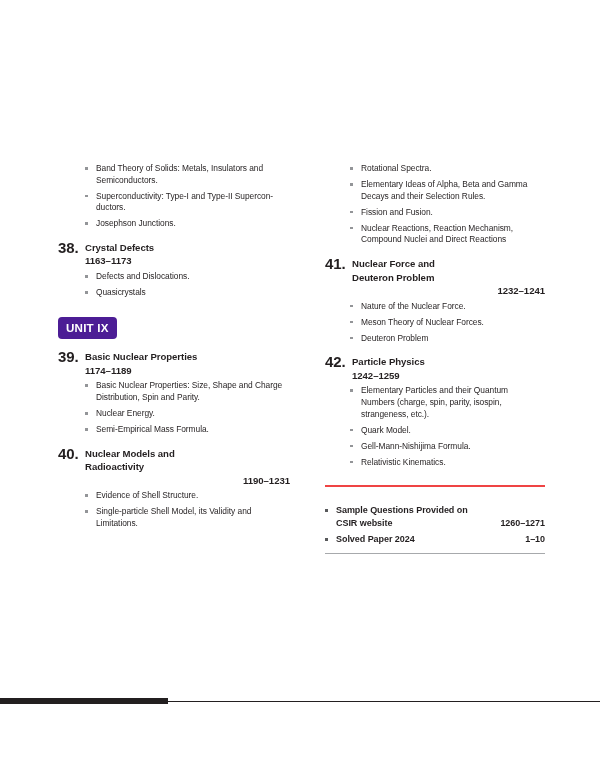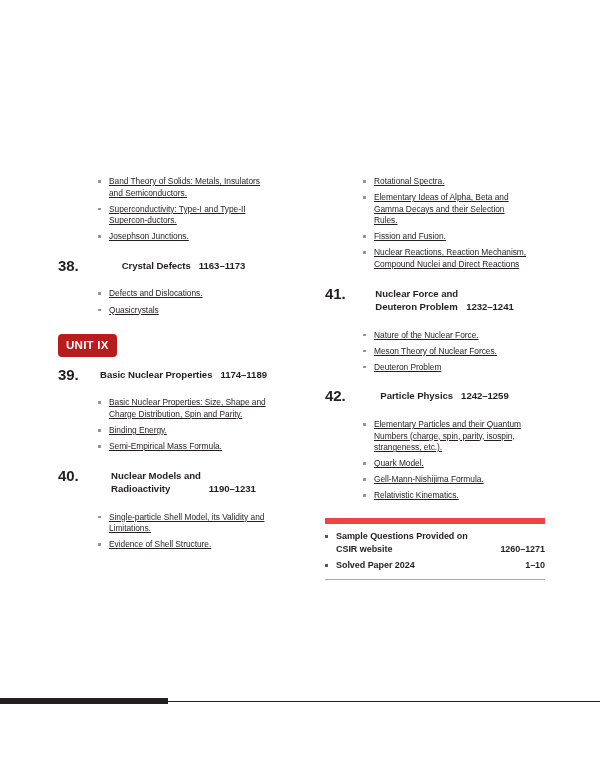--- a/index.html
+++ b/index.html
@@ -60,23 +60,24 @@
     font-weight: bold;
     font-size: 15px;
     line-height: 13.5px;
     width: 19px;
     flex: 0 0 19px;
     letter-spacing: -0.1px;
   }
   .entry-body {
     flex: 1 1 auto;
     display: flex;
-    flex-direction: row;
-    justify-content: center;
+    flex-direction: column;
+    justify-content: space-between;
     align-items: flex-start;
+    margin-left: 8px;
   }
   .entry-title {
     font-weight: bold;
     font-size: 9.6px;
     line-height: 13.5px;
     letter-spacing: -0.05px;
     padding-right: 8px;
   }
   .entry-pages {
     font-weight: bold;
@@ -89,23 +90,22 @@
   .entry-title .line2 {
     display: block;
   }
   .pages-bottom {
     align-self: flex-end;
   }
 
   
   ul.topics {
     list-style: none;
-    margin: 16px;
+    margin: 3px;
     padding: 0 0 0 24px;
-    text-decoration: underline;
   }
   ul.topics li {
     position: relative;
     font-size: 8.4px;
     line-height: 11.6px;
     letter-spacing: -0.04px;
     margin-bottom: 4.5px;
     padding-left: 11px;
   }
   ul.topics li:before {
@@ -123,36 +123,36 @@
     padding-left: 22px;
   }
 
   
   .unit-badge-wrap {
     margin-top: 18px;
     margin-bottom: 6px;
   }
   .unit-badge {
     display: inline-block;
-    background: #b91c1c;
+    background: #4c1d95;
     color: #ffffff;
     font-weight: bold;
     font-size: 11.6px;
     line-height: 11.6px;
     letter-spacing: 0.2px;
     padding: 5px 8px 6px 8px;
     border-radius: 4px;
   }
 
   
   .appendix {
-    margin-top: 10px;
-    border-top: 6px solid #ef4444;
+    margin-top: 17px;
+    border-top: 2px solid #ef4444;
     border-bottom: 1px solid #a7a9ac;
-    padding-top: 6px;
+    padding-top: 17px;
     padding-bottom: 6px;
   }
   ul.appendix-list {
     list-style: none;
     margin: 0;
     padding: 0;
   }
   ul.appendix-list li {
     position: relative;
     padding-left: 11px;
@@ -240,37 +240,37 @@
 
       <div class="entry">
         <div class="entry-num">39.</div>
         <div class="entry-body">
           <div class="entry-title">Basic Nuclear Properties</div>
           <div class="entry-pages">1174–1189</div>
         </div>
       </div>
       <ul class="topics">
         <li>Basic Nuclear Properties: Size, Shape and Charge Distribution, Spin and Parity.</li>
-        <li>Binding Energy.</li>
+        <li>Nuclear Energy.</li>
         <li>Semi-Empirical Mass Formula.</li>
       </ul>
 
       <div class="entry">
         <div class="entry-num">40.</div>
         <div class="entry-body">
           <div class="entry-title">
             <span class="line1">Nuclear Models and</span>
             <span class="line2">Radioactivity</span>
           </div>
           <div class="entry-pages pages-bottom">1190–1231</div>
         </div>
       </div>
       <ul class="topics">
+        <li>Evidence of Shell Structure.</li>
         <li>Single-particle Shell Model, its Validity and Limitations.</li>
-        <li>Evidence of Shell Structure.</li>
       </ul>
 
     </div>
 
     <div class="col col-right">
 
       <ul class="topics">
         <li>Rotational Spectra.</li>
         <li>Elementary Ideas of Alpha, Beta and Gamma Decays and their Selection Rules.</li>
         <li>Fission and Fusion.</li>

